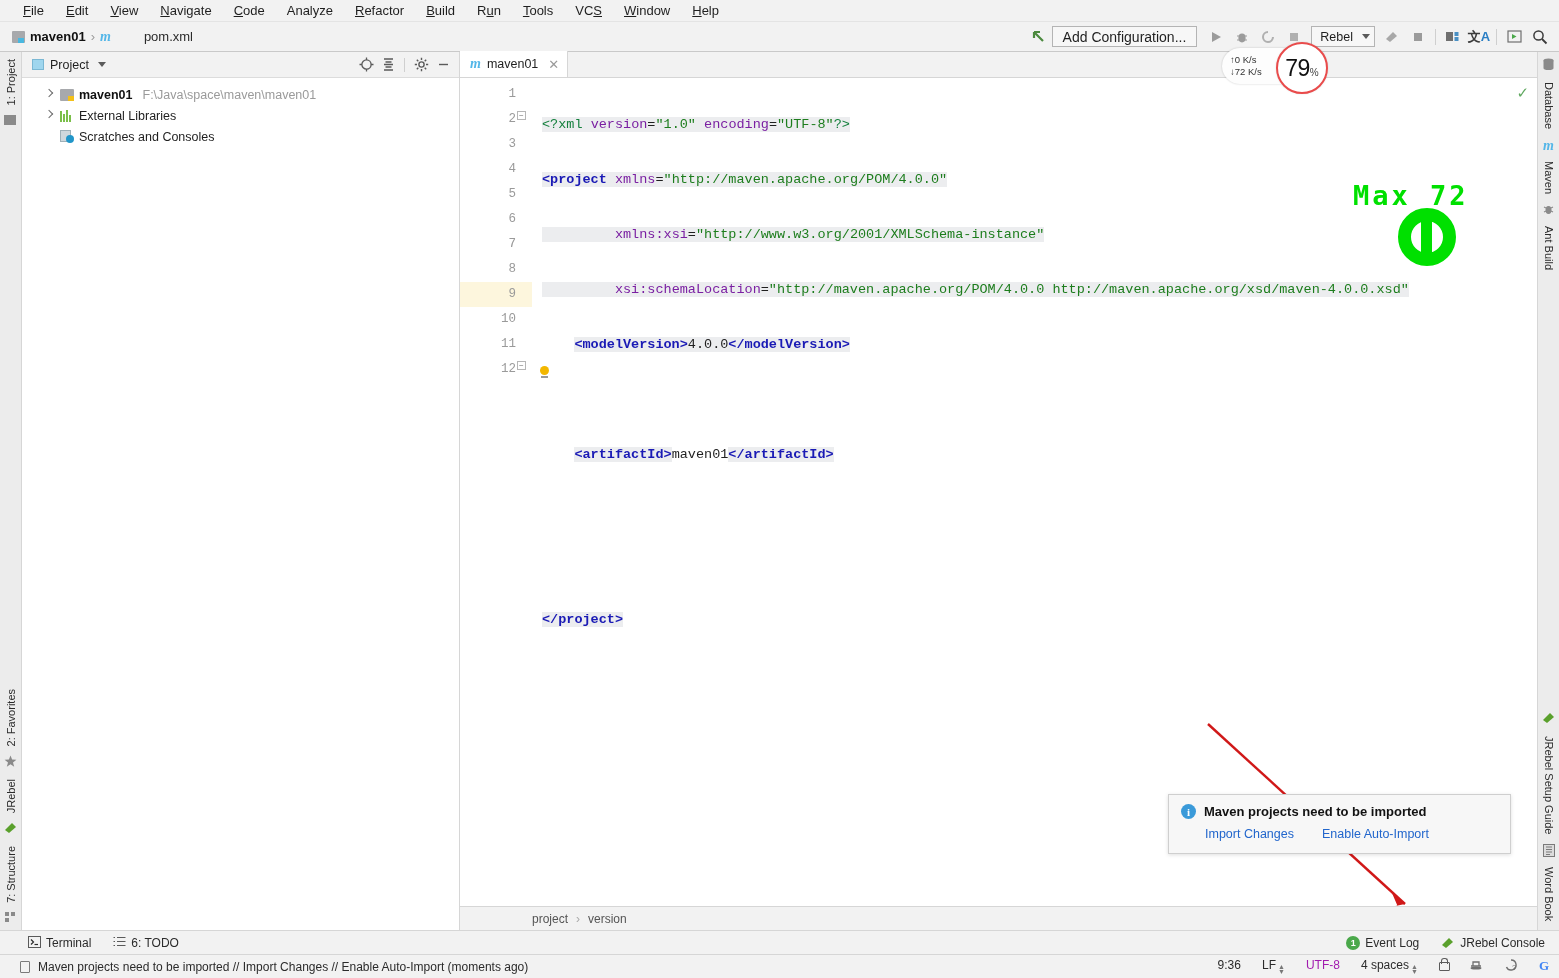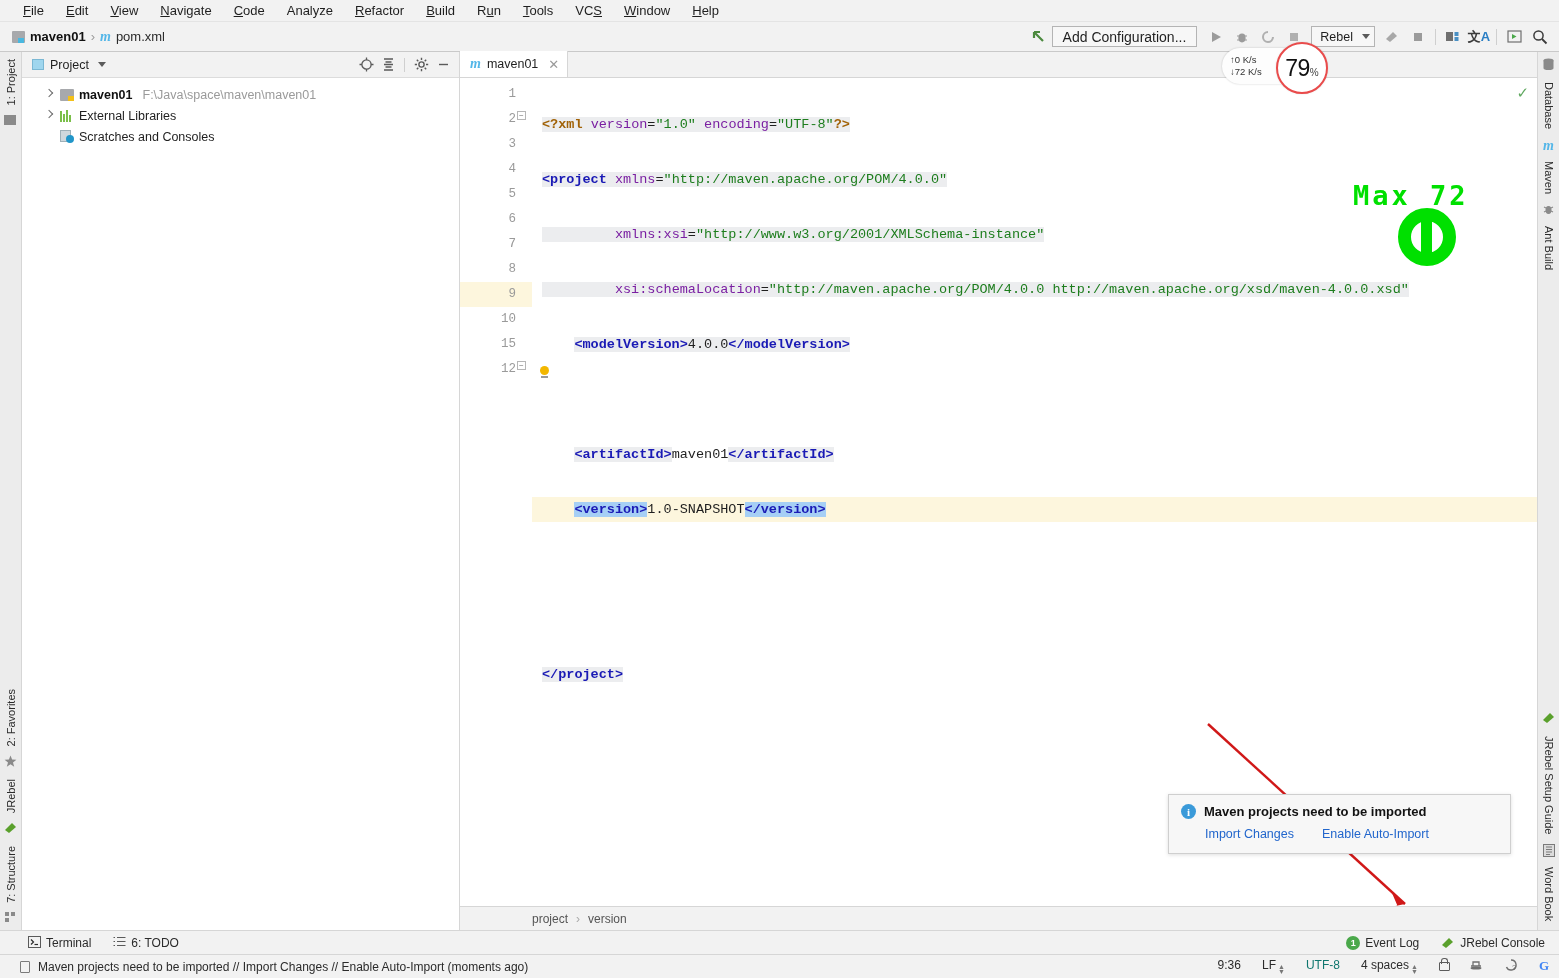--- a/index.html
+++ b/index.html
@@ -26,21 +26,21 @@
   .menu-item u { text-decoration:underline; }
 
   
   .toolbar {
     height:30px; background:#f2f2f2; display:flex; align-items:center;
     position:relative; border-bottom:1px solid #c9c9c9;
   }
   .crumbs { display:flex; align-items:center; padding-left:12px; gap:5px; font-size:13px; }
   .crumb-proj { font-weight:bold; color:#111; }
   .crumb-sep { color:#9b9b9b; font-size:13px; }
-  .crumb-file { color:#2b2b2b; }
+  .crumb-file { color:#2b2b2b;margin-left:28px; }
   .icon-proj {
     width:13px;height:12px;display:inline-block;position:relative;
     background:#a7a9ac; border-radius:1px;
   }
   .icon-proj:after{content:"";position:absolute;left:6px;bottom:0;width:6px;height:5px;background:#49b8e0;}
   .icon-m { color:#53b6e8; font-weight:bold; font-style:italic; font-size:14px; font-family:"Liberation Serif", serif;}
 
   .tb-right { margin-left:auto; display:flex; align-items:center; gap:0px; padding-right:6px; }
   .tb-btn {
     width:26px;height:24px;display:flex;align-items:center;justify-content:center;
@@ -150,21 +150,21 @@
   .code{
     flex:1;padding-top:4px;font-family:"Liberation Mono", monospace;font-size:13.5px;
     position:relative;white-space:pre;overflow:hidden;
   }
   .cline{height:25px;line-height:25px;padding-left:10px;white-space:pre;}
   .cline.hl{background:#fdf6dd;}
   .tok-tag{color:#1a1ab5;font-weight:bold;}
   .tok-attr{color:#7a1fa2;}
   .tok-val{color:#1d7d1d;}
   .tok-txt{color:#1f1f1f;}
-  .tok-pi{color:#a16207;font-weight:bold;}
+  .tok-pi{color:#15803d;font-weight:normal;}
   .bg-el{background:#ecedef;}
   .bg-sel{background:#a6cff5;}
 
   .editor-check{position:absolute;right:8px;top:6px;color:#5fa85f;font-size:15px;z-index:5;}
 
   
   .greenmax{
     position:absolute; left:893px; top:104px; z-index:12;
     font-family:"DejaVu Sans Mono", monospace; font-weight:bold; font-size:27px;
     color:#00e000; letter-spacing:3px; line-height:1;
@@ -220,21 +220,21 @@
     width:14px;height:14px;border-radius:50%;background:#4aa84a;color:#fff;font-size:9px;
     display:flex;align-items:center;justify-content:center;font-weight:bold;
   }
 
   
   .statusbar{
     height:24px;background:#f2f2f2;border-top:1px solid #d6d6d6;display:flex;align-items:center;
     padding-left:20px;font-size:12px;color:#2b2b2b;gap:8px;
   }
   .sb-right{margin-left:auto;display:flex;gap:21px;padding-right:10px;color:#2b2b2b;}
-  .sb-dim{color:#0f766e;}
+  .sb-dim{color:#a21caf;}
   .updown{display:inline-flex;flex-direction:column;line-height:5px;font-size:7px;color:#777;margin-left:2px;}
   .ic-doc{width:10px;height:12px;border:1px solid #7a7a7a;border-radius:1px;display:inline-block;}
   .ic-lock{width:9px;height:11px;position:relative;display:inline-block;}
   .ic-lock:before{content:"";position:absolute;top:4px;left:0;width:9px;height:7px;border:1.2px solid #5b5b5b;border-radius:1px;}
   .ic-lock:after{content:"";position:absolute;top:0;left:2px;width:5px;height:5px;border:1.2px solid #5b5b5b;border-bottom:none;border-radius:3px 3px 0 0;}
   .g-logo{font-weight:bold;font-size:13px;color:#4285f4;font-family:"Liberation Serif",serif;}
 </style>
 </head>
 <body>
 
@@ -458,40 +458,39 @@
           <div class="gnum">1</div>
           <div class="gnum">2</div>
           <div class="gnum">3</div>
           <div class="gnum">4</div>
           <div class="gnum">5</div>
           <div class="gnum">6</div>
           <div class="gnum">7</div>
           <div class="gnum">8</div>
           <div class="gnum hl">9</div>
           <div class="gnum">10</div>
-          <div class="gnum">15</div>
+          <div class="gnum">11</div>
           <div class="gnum">12</div>
           <div class="fold" style="top:33px;">−</div>
           <div class="fold" style="top:283px;">−</div>
         </div>
 
         <div class="bulb" style="top:288px;">
           <span class="b1"></span>
             <span class="b2"></span>
         </div>
 
         <div class="code">
           <div class="cline"><span class="bg-el"><span class="tok-pi">&lt;?xml</span> <span class="tok-attr">version</span><span class="tok-txt">=</span><span class="tok-val">"1.0"</span> <span class="tok-attr">encoding</span><span class="tok-txt">=</span><span class="tok-val">"UTF-8"</span><span class="tok-pi">?&gt;</span></span></div>
           <div class="cline"><span class="bg-el"><span class="tok-tag">&lt;project</span> <span class="tok-attr">xmlns</span><span class="tok-txt">=</span><span class="tok-val">"http://maven.apache.org/POM/4.0.0"</span></span></div>
           <div class="cline"><span class="bg-el">         <span class="tok-attr">xmlns:xsi</span><span class="tok-txt">=</span><span class="tok-val">"http://www.w3.org/2001/XMLSchema-instance"</span></span></div>
           <div class="cline"><span class="bg-el">         <span class="tok-attr">xsi:schemaLocation</span><span class="tok-txt">=</span><span class="tok-val">"http://maven.apache.org/POM/4.0.0 http://maven.apache.org/xsd/maven-4.0.0.xsd"</span></span></div>
           <div class="cline">    <span class="bg-el"><span class="tok-tag">&lt;modelVersion&gt;</span><span class="tok-txt">4.0.0</span><span class="tok-tag">&lt;/modelVersion&gt;</span></span></div>
           <div class="cline"> </div>
           <div class="cline">    <span class="bg-el"><span class="tok-tag">&lt;artifactId&gt;</span></span><span class="tok-txt">maven01</span><span class="bg-el"><span class="tok-tag">&lt;/artifactId&gt;</span></span></div>
-          <div class="cline hl">    <span class="bg-sel"><span class="tok-tag">&lt;version&gt;</span></span><span class="tok-txt">1.0-SNAPSHOT</span><span class="bg-sel"><span class="tok-tag">&lt;/version&gt;</span></span></div>
           <div class="cline"> </div>
           <div class="cline"> </div>
           <div class="cline"><span class="bg-el"><span class="tok-tag">&lt;/project&gt;</span></span></div>
         </div>
 
         <div class="editor-check">✓</div>
 
         <div class="greenmax">Max  72</div>
         <div class="green0"></div>
 

